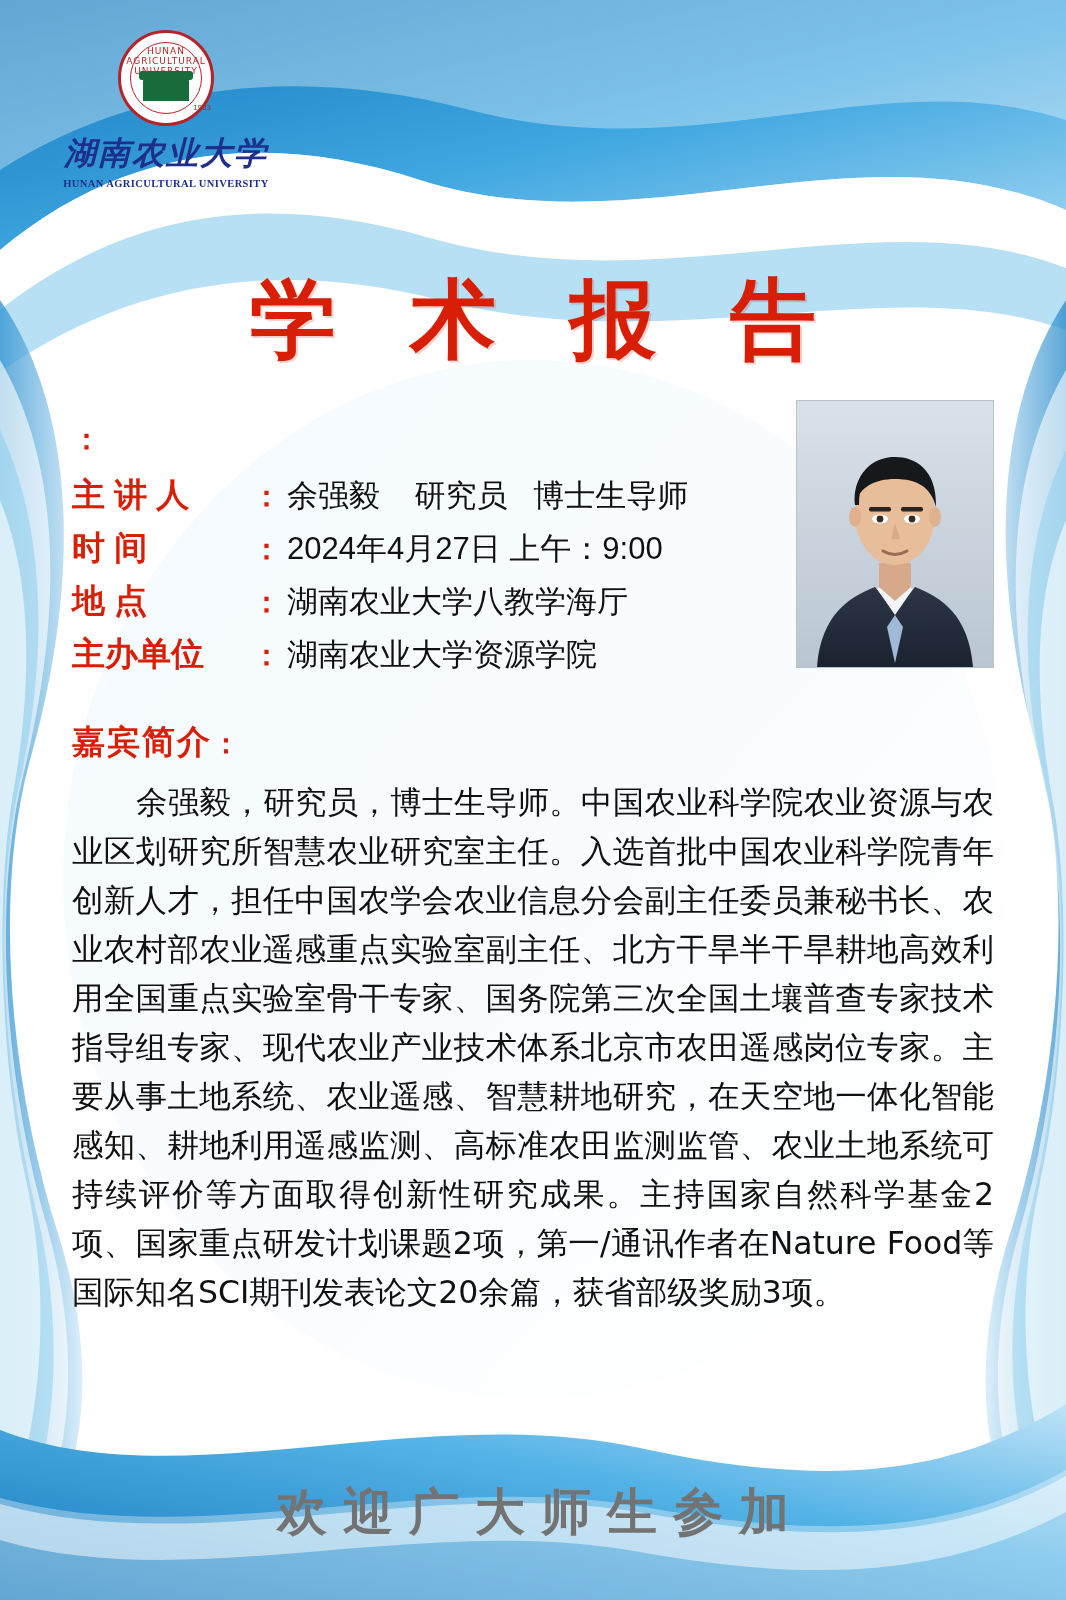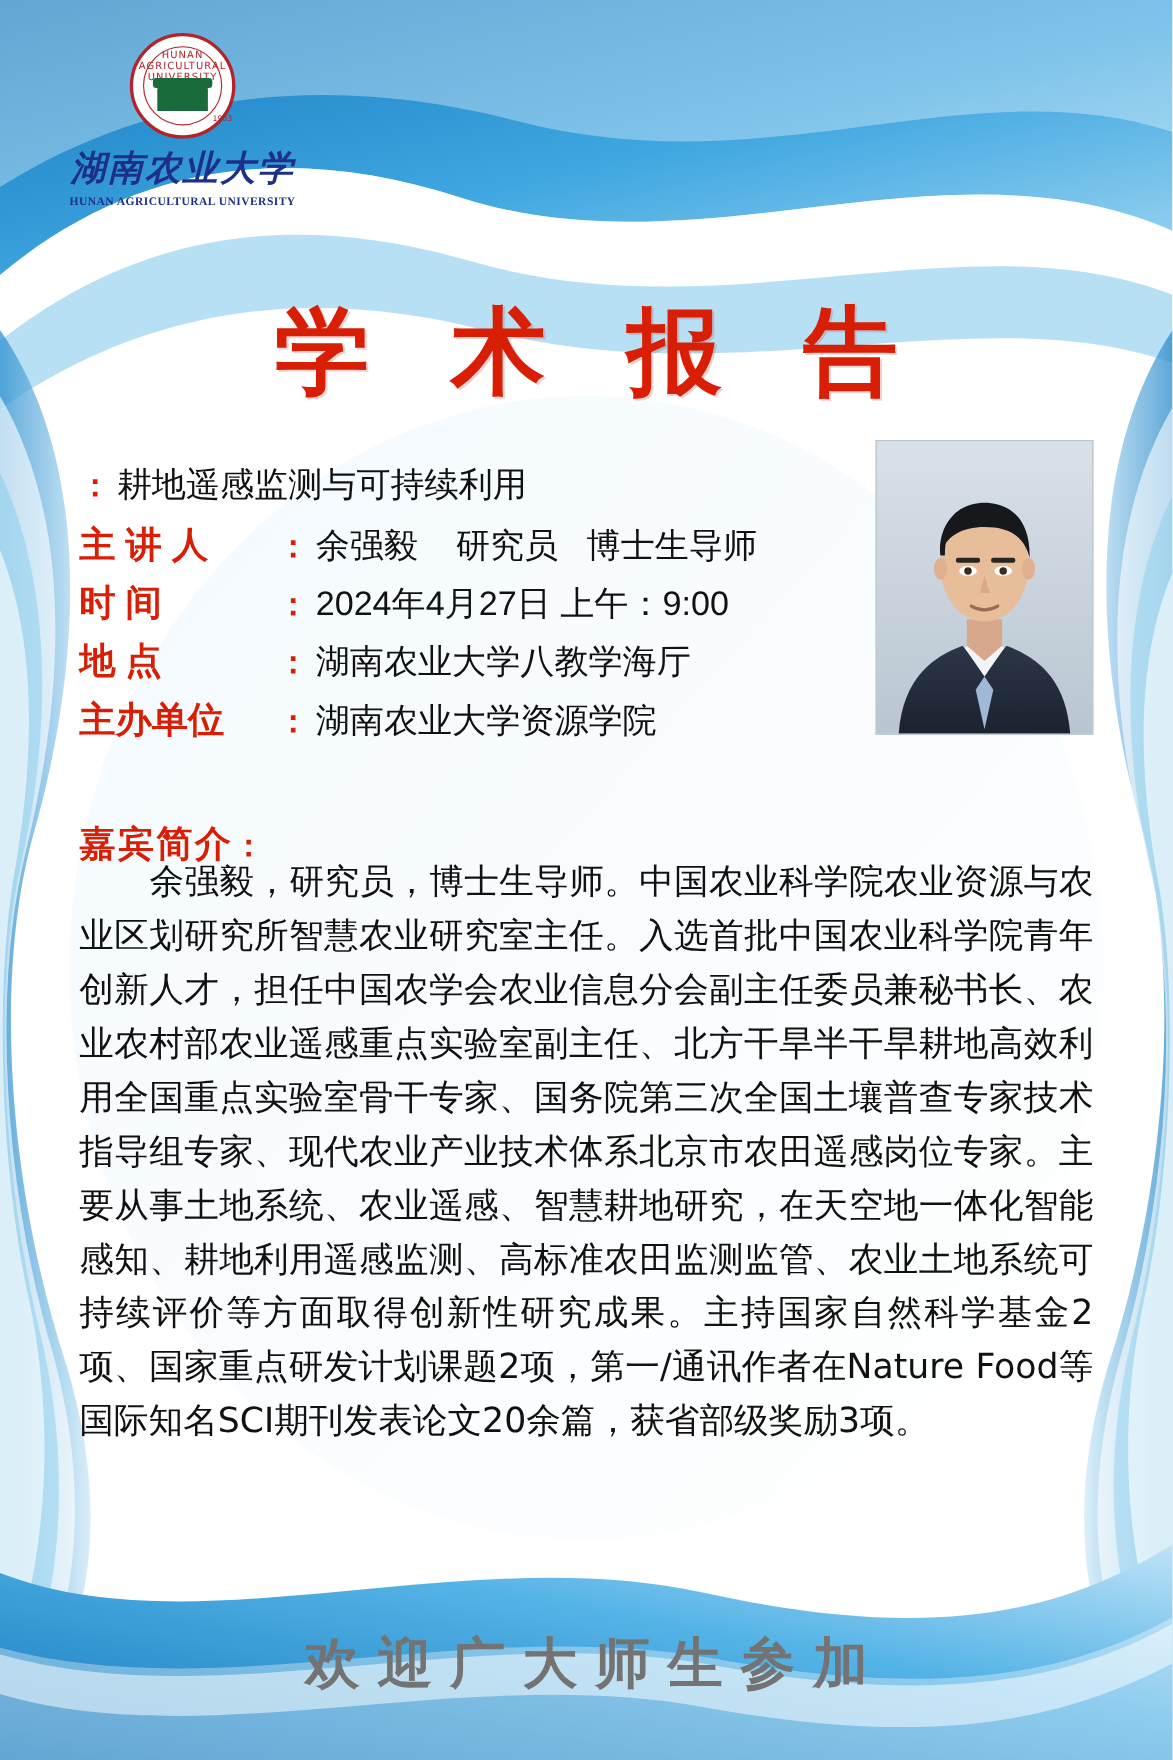--- a/index.html
+++ b/index.html
@@ -167,21 +167,21 @@
     height: 266px;
     overflow: hidden;
     background: #cfd6dc;
     border: 1px solid #b9c3cc;
   }
   .portrait svg { display:block; }
   
   .bio-title {
     position: absolute;
     left: 72px;
-    top: 745px;
+    top: 720px;
     font-size: 33px;
     font-weight: bold;
     color: #d81f06;
     letter-spacing: 2px;
   }
   .bio-title .c { font-size: 28px; }
   .bio-text {
     position: absolute;
     left: 72px;
     top: 778px;
@@ -273,21 +273,20 @@
     </div>
     <div class="logo-cn">湖南农业大学</div>
     <div class="logo-en">HUNAN AGRICULTURAL UNIVERSITY</div>
   </div>
 
   <div class="main-title">学 术 报 告</div>
 
   <div class="info">
     <div class="info-row">
       <span class="info-colon">：</span>
-      <span class="info-value">耕地遥感监测与可持续利用</span>
     </div>
     <div class="info-row">
       <span class="info-label">主 讲 人</span>
       <span class="info-colon">：</span>
       <span class="info-value">余强毅    研究员   博士生导师</span>
     </div>
     <div class="info-row">
       <span class="info-label">时    间</span>
       <span class="info-colon">：</span>
       <span class="info-value">2024年4月27日 上午：9:00</span>

